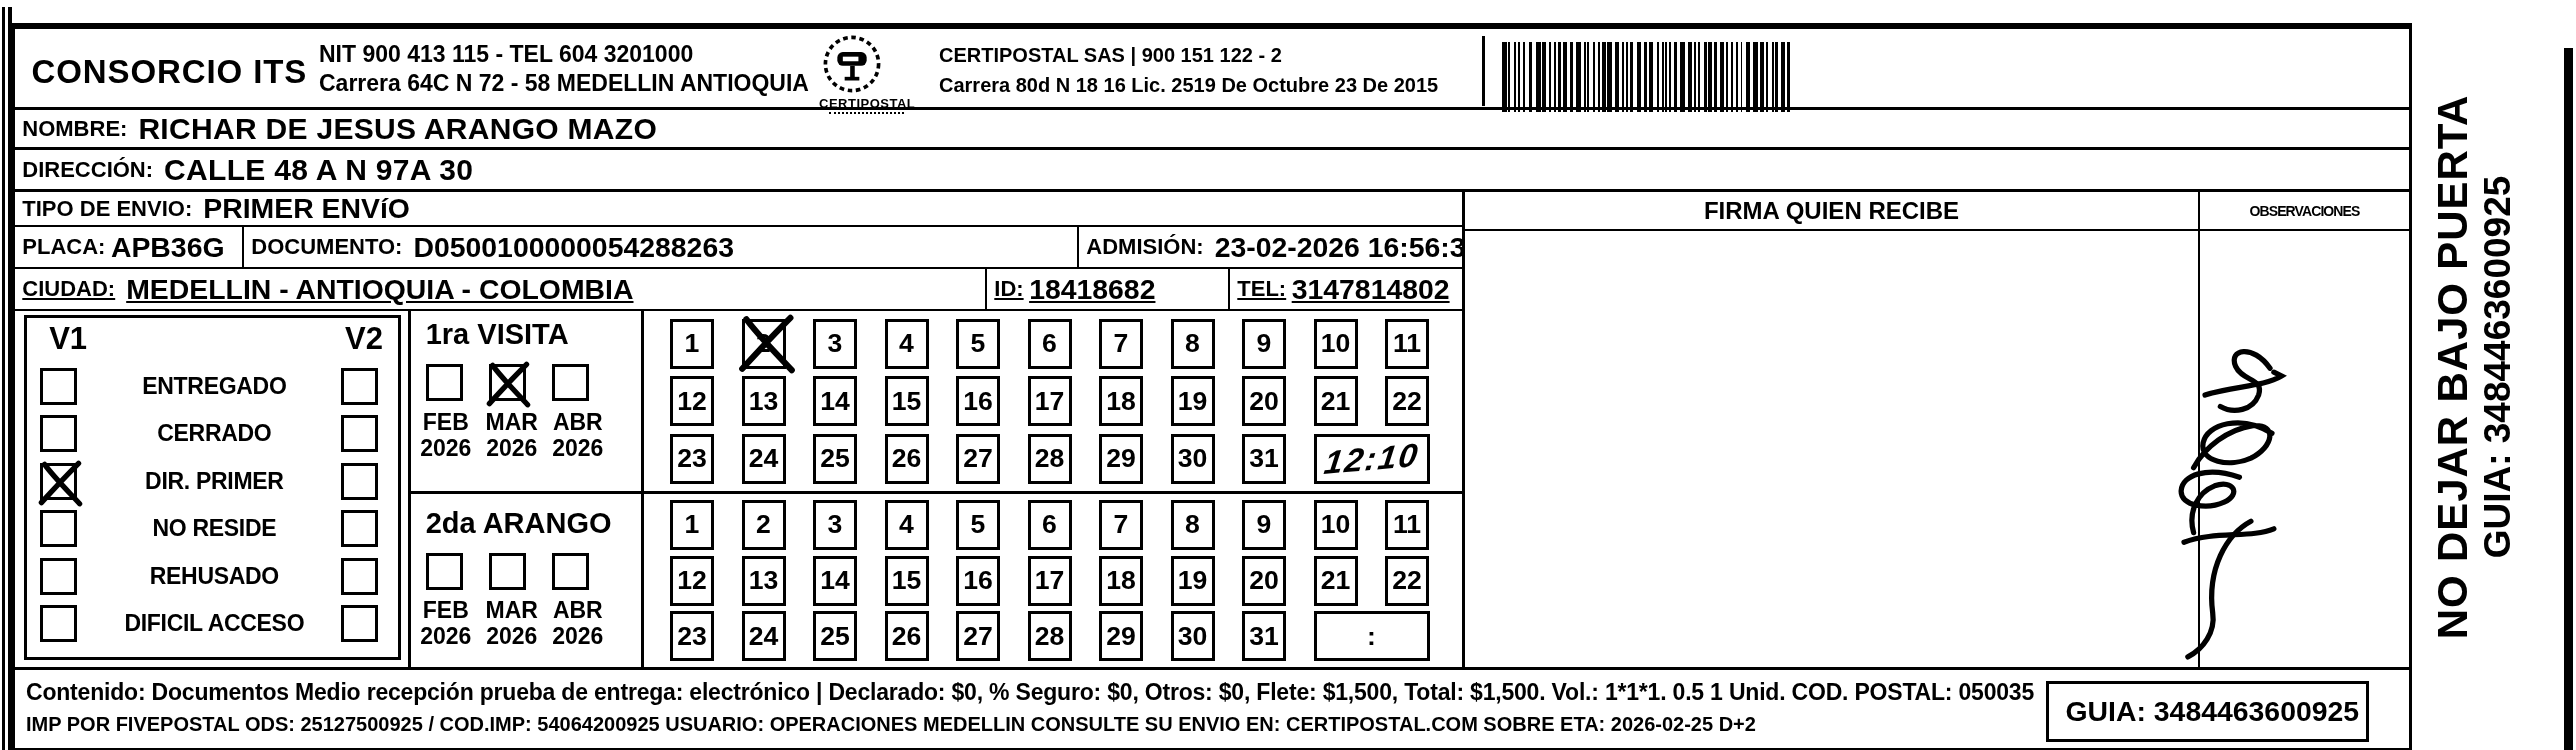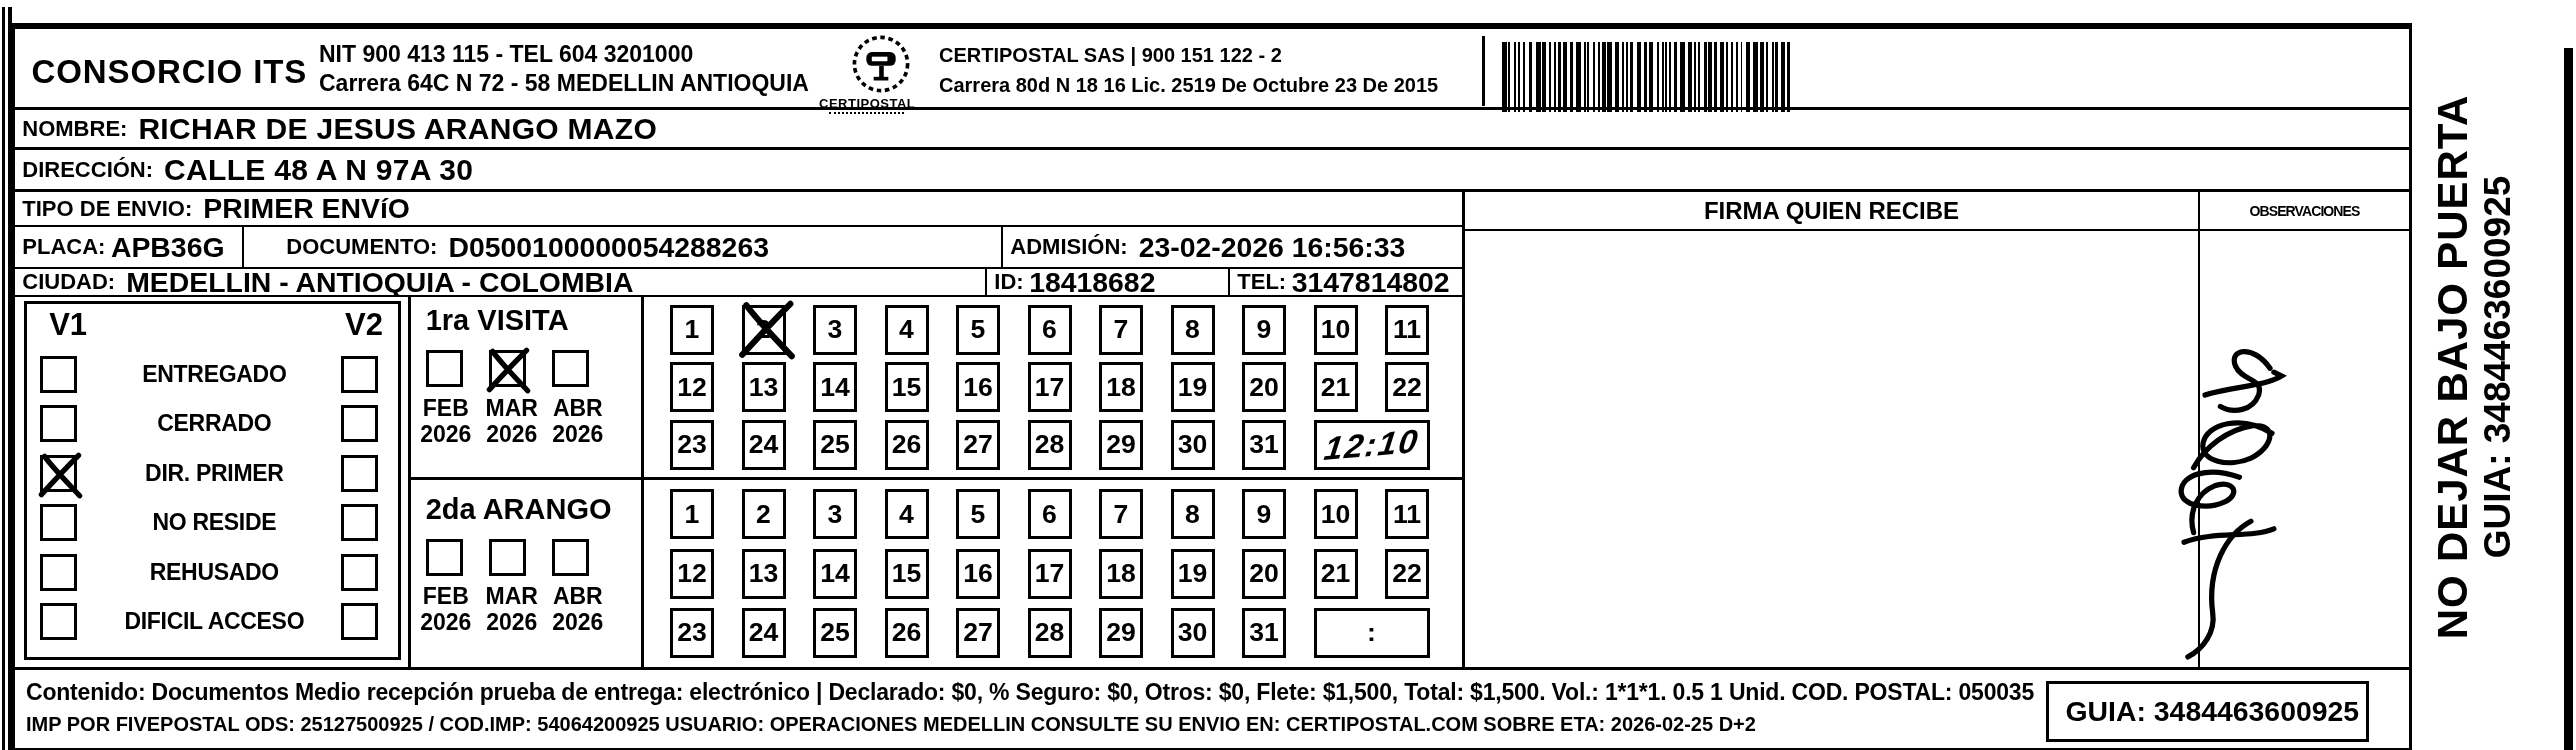--- a/index.html
+++ b/index.html
@@ -17,21 +17,21 @@
   .form {
     position:absolute; left:12px; top:23px; width:2400px; height:728px;
     border:3.7px solid #000; border-top-width:6.4px; background:#fff;
     display:flex; flex-direction:column;
   }
 
   
   .hdr { position:relative; height:81px; flex:none; border-bottom:3.7px solid #000; }
   .company { position:absolute; left:16.5px; top:24px; font-size:33px; font-weight:600; letter-spacing:0.9px; }
   .company-info { position:absolute; left:304px; top:11px; font-size:23px; font-weight:700; line-height:29px; }
-  .logo { position:absolute; left:804px; top:1.8px; width:95px; text-align:right; }
+  .logo { position:absolute; left:804px; top:1.8px; width:95px; text-align:left; }
   .logo-caption { font-size:13px; font-weight:800; letter-spacing:0.5px; margin-top:-3.7px; }
   .logo-squig { width:75px; margin:0.9px auto 0; border-bottom:2.8px dotted #000; }
   .provider-info { position:absolute; left:924px; top:11px; font-size:20px; font-weight:700; line-height:30px; }
   .hdr-vline { position:absolute; left:1467px; top:7.3px; width:2.8px; height:70px; background:#000; }
   .barcode { position:absolute; left:1487px; top:13px; width:299px; height:70px; display:flex; overflow:hidden; }
   .barcode span { height:100%; background:#000; flex:none; }
   .barcode span.gap { background:transparent; }
 
   
   .row { display:flex; align-items:center; flex:none; }
@@ -39,24 +39,24 @@
   .r-dir { height:42px; border-bottom:3.7px solid #000; }
   .lbl { font-size:22px; font-weight:800; margin:0 11px 0 7.3px; white-space:nowrap; }
   .val { font-size:30px; font-weight:600; white-space:nowrap; letter-spacing:0.3px; }
 
   
   .mid { flex:1; display:flex; min-height:0; }
   .mid-left { width:1450px; flex:none; border-right:3.7px solid #000; display:flex; flex-direction:column; }
   .r-tipo { height:35px; border-bottom:2.8px solid #000; display:flex; align-items:center; }
   .r3 { display:flex; border-bottom:2.8px solid #000; flex:none; }
   .r-placa { height:42px; }
-  .r-ciudad { height:28px; }
+  .r-ciudad { height:42px;text-decoration:underline; }
   .cell { display:flex; align-items:center; overflow:hidden;text-align:center; }
   .c-placa { width:227px; flex:none; }
-  .c-doc { width:759px; flex:none; border-left:2.8px solid #000;padding-left:35px; }
+  .c-doc { width:835px; flex:none; border-left:2.8px solid #000; }
   .c-adm { flex:1; border-left:2.8px solid #000; }
   .c-ciudad { width:970px; flex:none; }
   .c-id { width:243px; flex:none; border-left:2.8px solid #000; }
   .c-tel { flex:1; border-left:2.8px solid #000; }
   .val-m { font-size:28.4px; font-weight:600; white-space:nowrap; }
   .lbl-tight { margin-right:5.5px; }
 
   
   .checks { flex:1; display:flex; min-height:0; }
   .status-cell { width:393px; flex:none; padding:3.7px 7.3px 7.3px 9.2px; }

